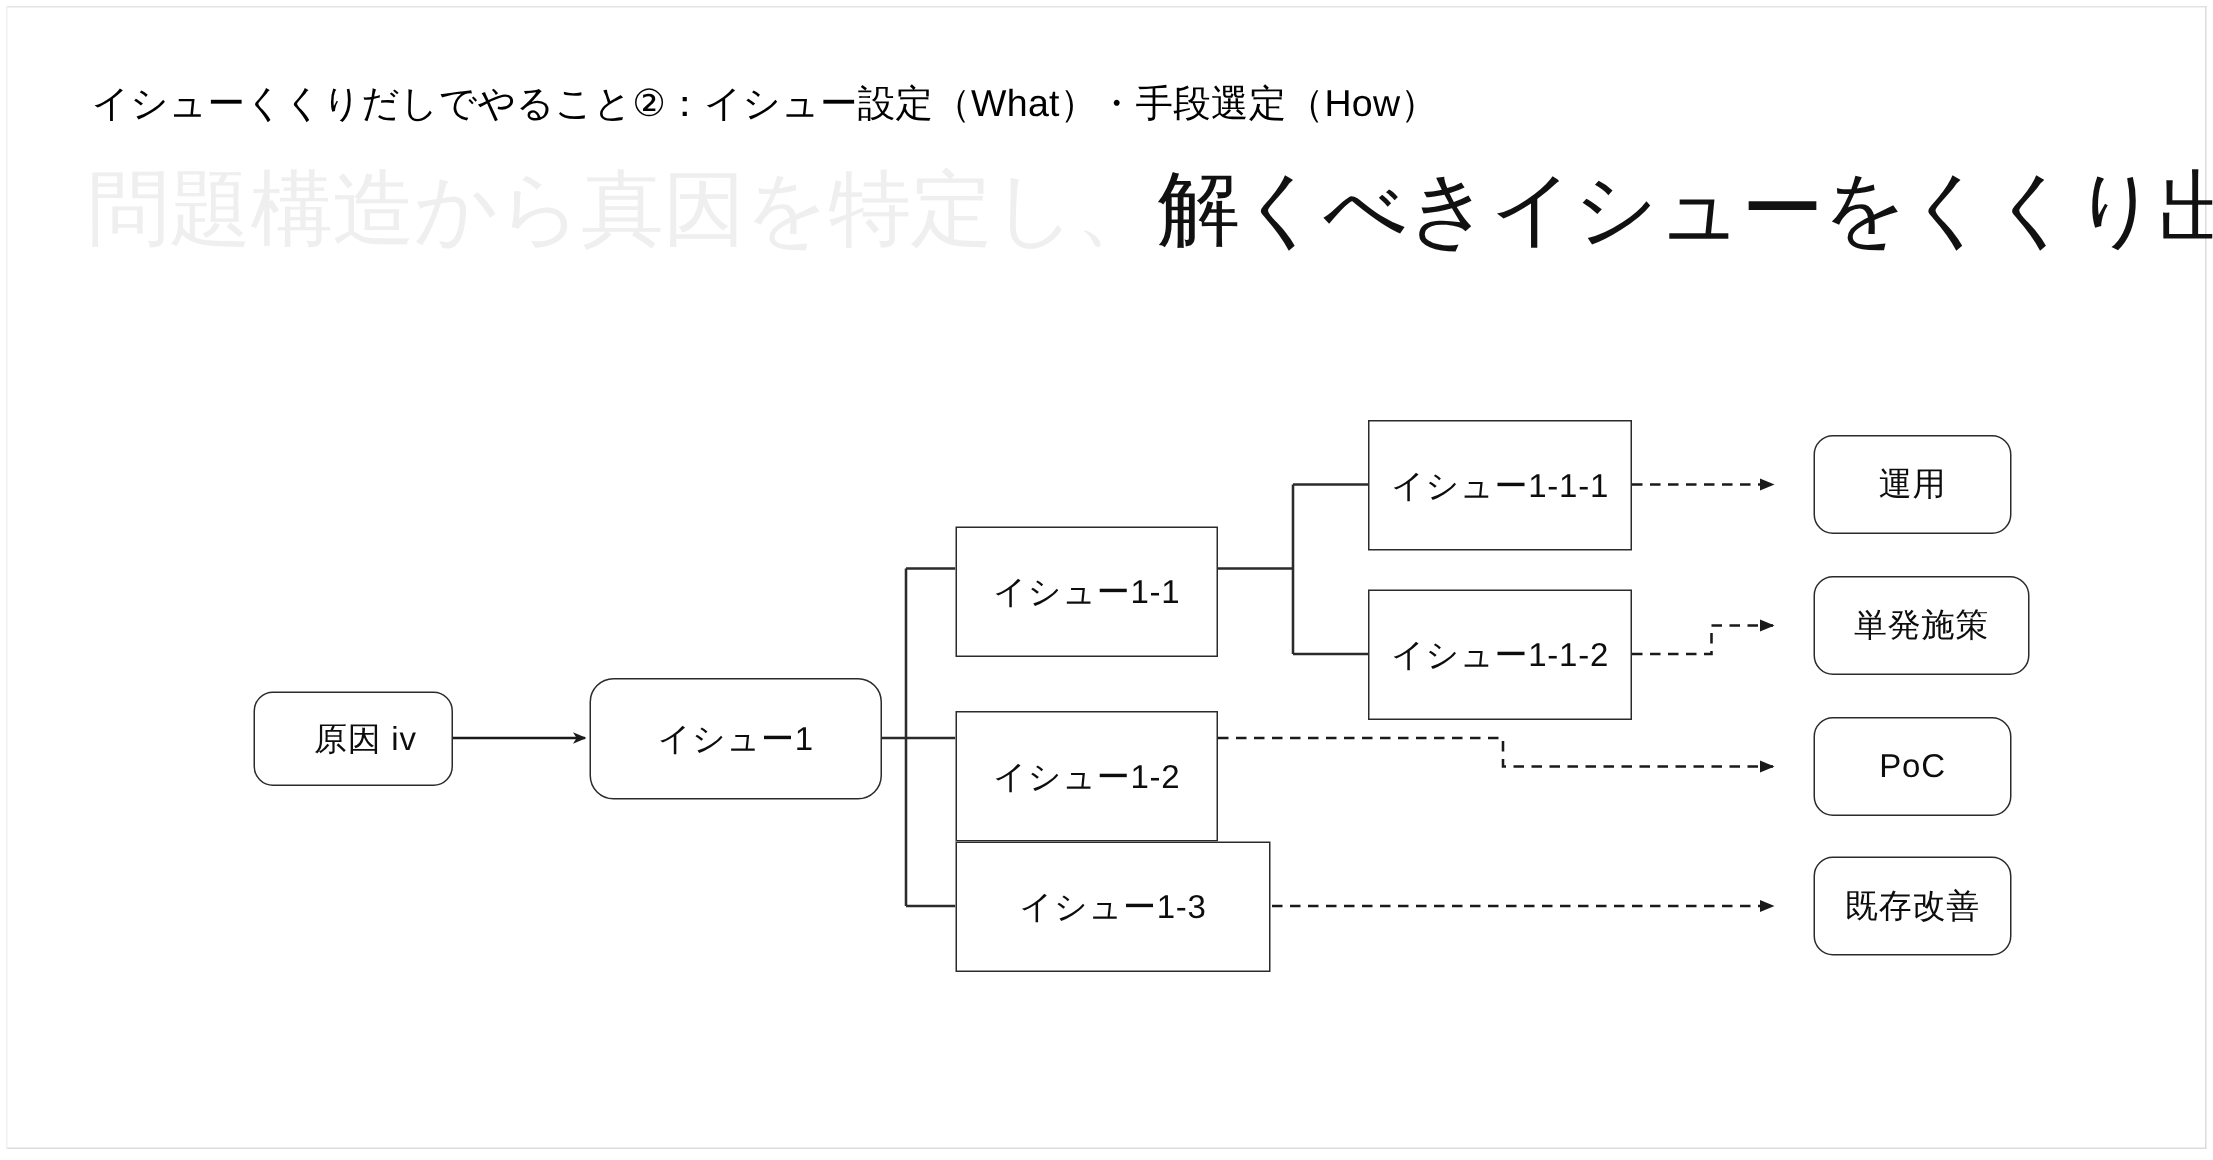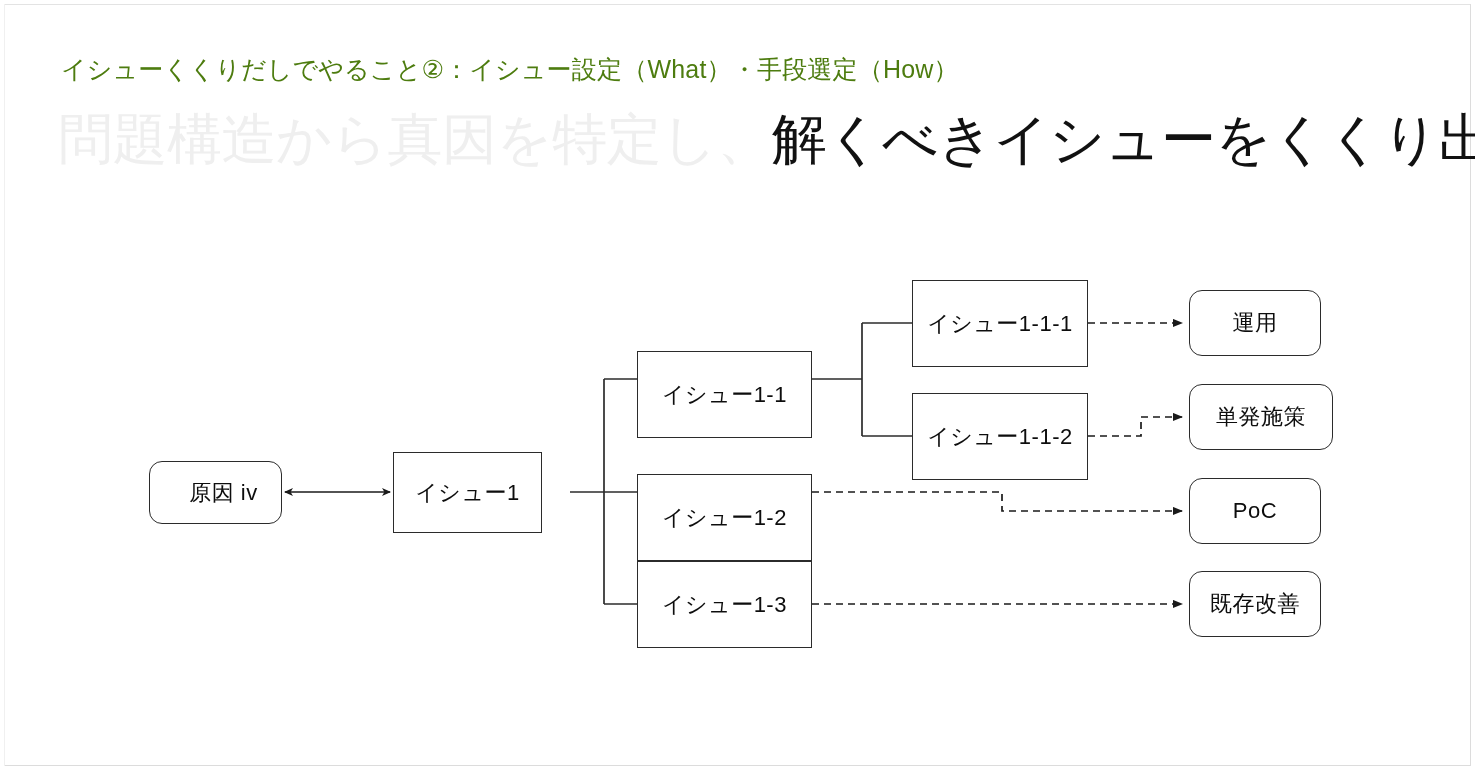--- a/index.html
+++ b/index.html
@@ -39,21 +39,21 @@
     background: #f0f0f0;
   }
 
   
   #subtitle {
     position: absolute;
     left: 61px;
     top: 50px;
     font-size: 25px;
     line-height: 38px;
-    color: #4d7c0f;
+    color: #000000;
     letter-spacing: 0.2px;
     white-space: nowrap;
   }
   #title {
     position: absolute;
     left: 58px;
     top: 104px;
     font-size: 55px;
     line-height: 70px;
     white-space: nowrap;
@@ -82,20 +82,21 @@
     display: flex;
     align-items: center;
     justify-content: center;
     font-size: 22px;
     color: #0d0d0d;
     letter-spacing: 0.5px;
     z-index: 3;
   }
   .node.rounded {
     border-radius: 13px;
+    margin-left: 20px;
   }
   .node.rect {
     border-radius: 0;
   }
   svg#wires {
     position: absolute;
     left: 0; top: 0;
     width: 1475px;
     height: 773px;
     z-index: 1;
@@ -151,27 +152,27 @@
 
       <path d="M1088,436 L1141,436 L1141,417 L1182,417" fill="none" stroke="#1a1a1a" stroke-width="1.7" stroke-dasharray="7,5" marker-end="url(#arrowDash)"></path>
 
       <path d="M812,492 L1002,492 L1002,511 L1182,511" fill="none" stroke="#1a1a1a" stroke-width="1.7" stroke-dasharray="7,5" marker-end="url(#arrowDash)"></path>
 
       <line x1="812" y1="604" x2="1182" y2="604" stroke="#1a1a1a" stroke-width="1.7" stroke-dasharray="7,5" marker-end="url(#arrowDash)"></line>
     </svg>
 
     <div class="node rounded" style="left:149px; top:461px; width:133px; height:63px;padding-left:16px;">原因 iv</div>
 
-    <div class="node rect" style="left:393px; top:452px; width:149px; height:81px;">イシュー1</div>
+    <div class="node rect" style="left:393px; top:452px; width:195px; height:81px;border-radius:16px;">イシュー1</div>
 
     <div class="node rect" style="left:637px; top:351px; width:175px; height:87px;">イシュー1-1</div>
 
     <div class="node rect" style="left:637px; top:474px; width:175px; height:87px;">イシュー1-2</div>
 
-    <div class="node rect" style="left:637px; top:561px; width:175px; height:87px;">イシュー1-3</div>
+    <div class="node rect" style="left:637px; top:561px; width:210px; height:87px;">イシュー1-3</div>
 
     <div class="node rect" style="left:912px; top:280px; width:176px; height:87px;">イシュー1-1-1</div>
 
     <div class="node rect" style="left:912px; top:393px; width:176px; height:87px;">イシュー1-1-2</div>
 
     <div class="node rounded" style="left:1189px; top:290px; width:132px; height:66px;">運用</div>
 
     <div class="node rounded" style="left:1189px; top:384px; width:144px; height:66px;">単発施策</div>
 
     <div class="node rounded" style="left:1189px; top:478px; width:132px; height:66px;">PoC</div>

